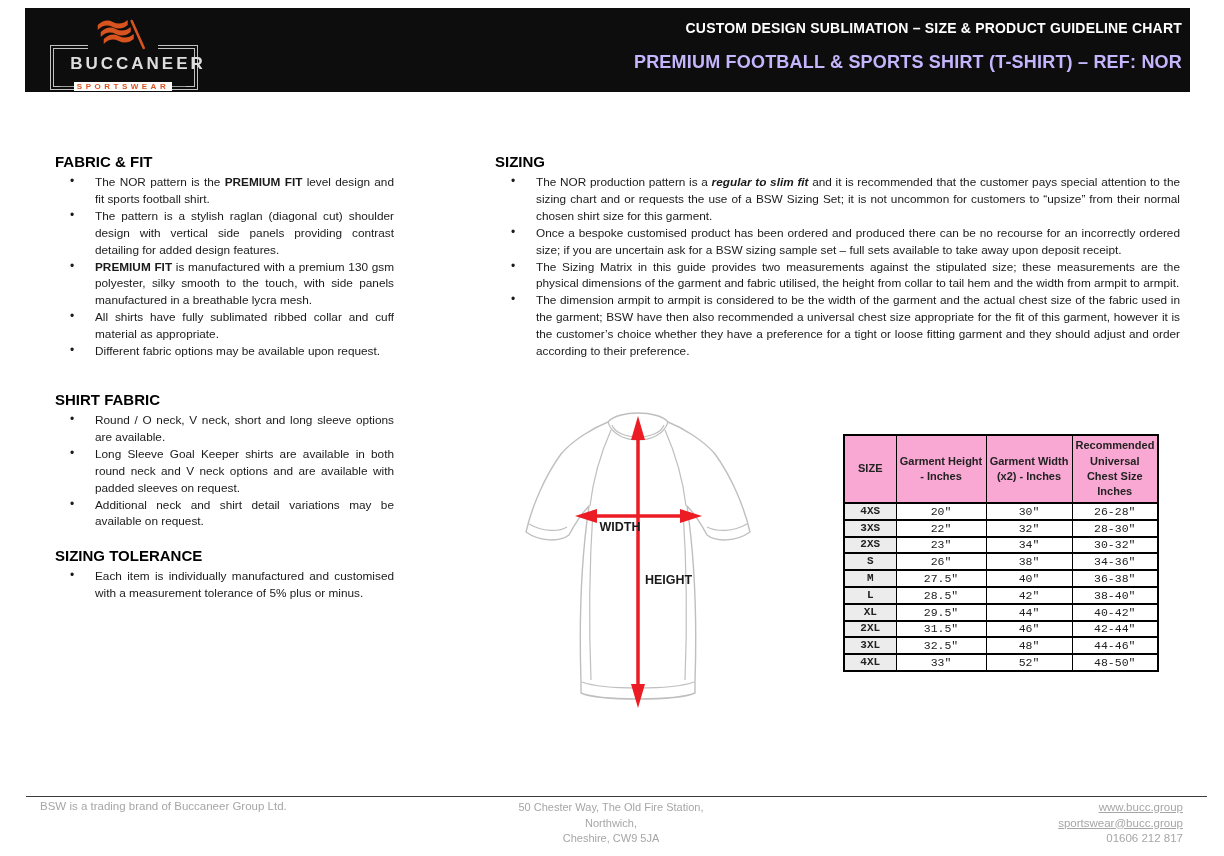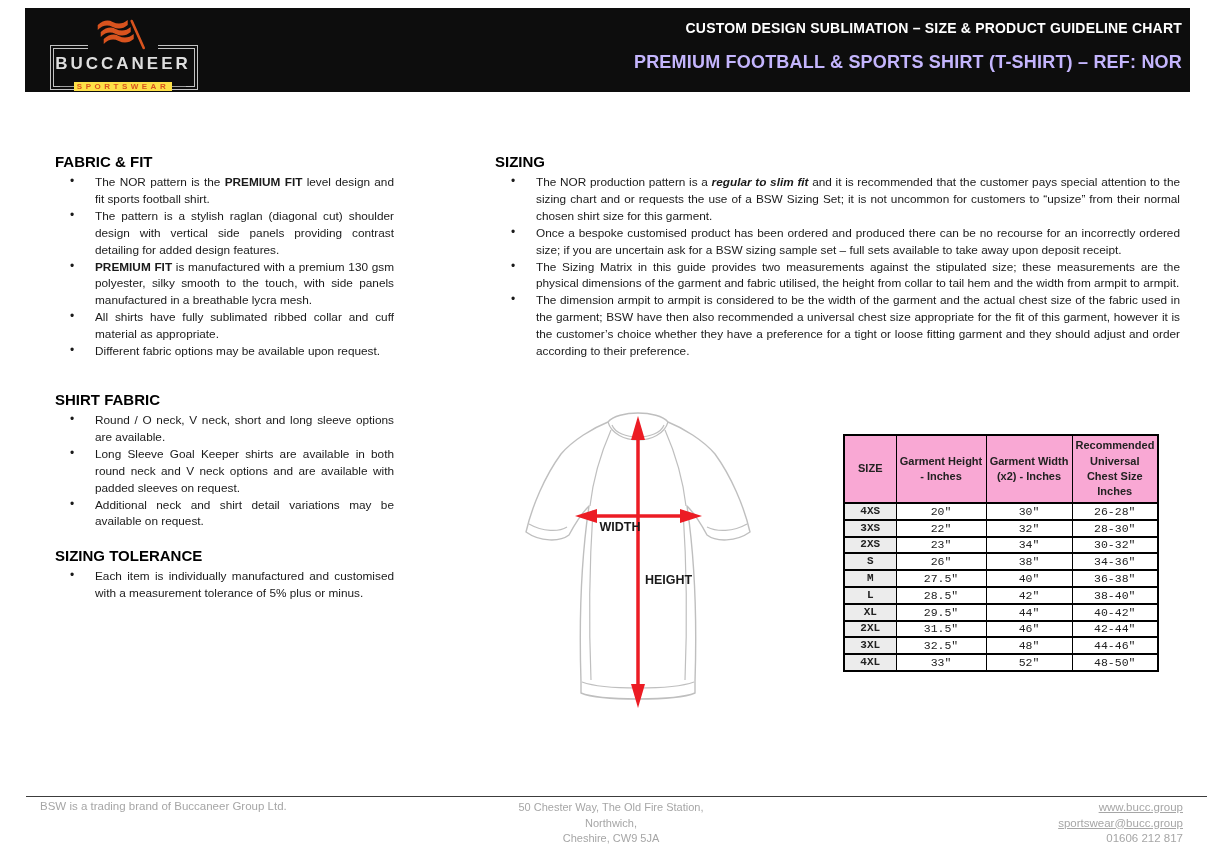--- a/index.html
+++ b/index.html
@@ -11,25 +11,25 @@
   .header-line1{position:absolute;right:8px;top:12px;color:#ffffff;font-size:14px;font-weight:bold;letter-spacing:.2px;}
   .header-line2{position:absolute;right:8px;top:44px;color:#c4b5fd;font-size:18px;font-weight:bold;letter-spacing:.2px;}
 
   
   .logo{position:absolute;left:25px;top:9px;width:148px;height:72px;}
   .logo-frame{position:absolute;left:0;top:28px;width:146px;height:43px;border:1px solid #c2c2c2;}
   .logo-frame::after{content:"";position:absolute;inset:2px;border:1px solid #c2c2c2;}
   .flag-mask{position:absolute;top:27px;left:38px;width:70px;height:5px;background:#0d0d0d;}
   .flag{position:absolute;top:-2px;left:50%;transform:translateX(-52%);width:64px;height:40px;}
   .logo-name{position:absolute;top:37px;left:0;width:146px;text-align:center;color:#dedede;
-             font-size:17px;font-weight:bold;letter-spacing:3px;}
+             font-size:17px;font-weight:bold;letter-spacing:3px;padding-left:15px;}
   .logo-sub{position:absolute;top:65px;left:10px;right:12px;display:flex;align-items:center;
             color:#d9531e;font-size:8px;font-weight:bold;letter-spacing:3.5px;}
   .logo-sub::before,.logo-sub::after{content:"";flex:1;height:1px;background:#9d9d9d;}
-  .logo-sub span{background:#fde047;padding:0 3px;white-space:nowrap;}
+  .logo-sub span{background:#ffffff;padding:0 3px;white-space:nowrap;}
 
   
   .section{position:absolute;}
   .section h3{margin:0 0 2px 12px;font-size:15px;line-height:20px;font-weight:bold;color:#000;}
   ul.bullets{list-style:none;margin:0;padding:0;}
   ul.bullets li{position:relative;padding-left:52px;font-size:11.8px;line-height:16.9px;
                 text-align:justify;color:#1a1a1a;}
   ul.bullets li .dot{position:absolute;left:27px;top:-1px;font-size:12px;}
   ul.bullets.wide li{padding-left:53px;}
   ul.bullets.wide li .dot{left:28px;}

